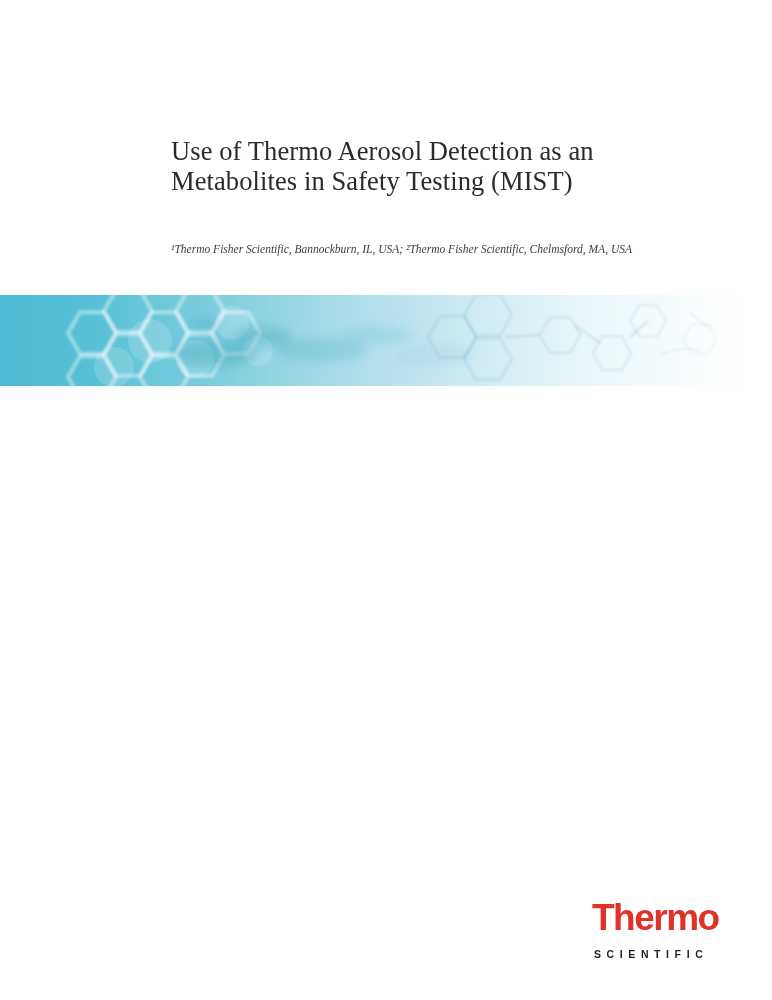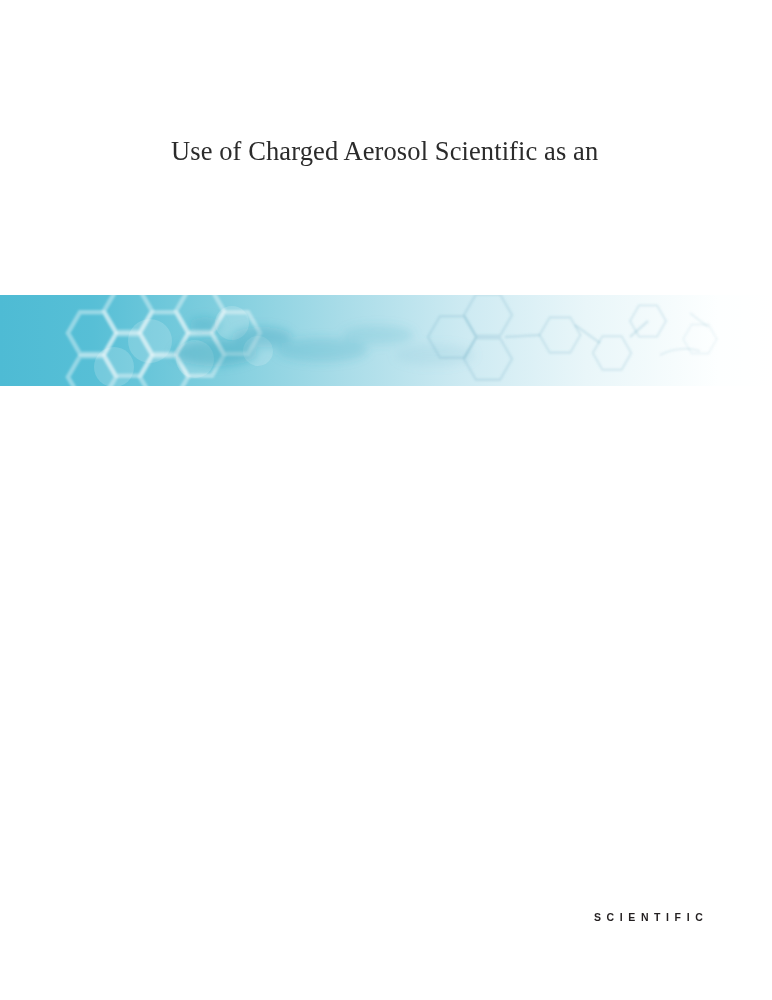--- a/index.html
+++ b/index.html
@@ -93,25 +93,27 @@
     white-space: nowrap;
   }
 </style>
 </head>
 <body>
 
 <div class="page">
 
   <header class="title-block">
     <h1 class="doc-title">
-      <span class="tline">Use of Charged Aerosol Scientific as an</span>
+      <span class="tline">Use of Thermo Aerosol Detection as an</span>
+      <span class="tline">Metabolites in Safety Testing (MIST)</span>
     </h1>
   </header>
 
   <div class="byline-block">
+    <p>¹Thermo Fisher Scientific, Bannockburn, IL, USA; ²Thermo Fisher Scientific, Chelmsford, MA, USA</p>
   </div>
 
   <div class="banner">
     <svg viewBox="0 0 772 91" preserveAspectRatio="none" aria-hidden="true">
       <defs>
         <filter id="b1" x="-30%" y="-30%" width="160%" height="160%">
             <feGaussianBlur stdDeviation="1.3"></feGaussianBlur>
           </filter>
         <filter id="b5" x="-60%" y="-60%" width="220%" height="220%">
             <feGaussianBlur stdDeviation="5"></feGaussianBlur>
@@ -157,16 +159,17 @@
         <path d="M505,42 L540,40 M575,30 L600,48 M630,42 L648,26"></path>
       </g>
       <g fill="none" stroke="rgba(140,190,205,0.18)" stroke-width="2" filter="url(#b1)">
         <use href="#hex" transform="translate(700,44) scale(0.7)"></use>
         <path d="M660,60 q20,-10 40,-4 M690,18 l18,14"></path>
       </g>
     </svg>
   </div>
 
   <div class="logo">
+    <div class="logo-brand">Thermo</div>
     <div class="logo-sub">SCIENTIFIC</div>
   </div>
 
 </div>
 
 </body></html>

